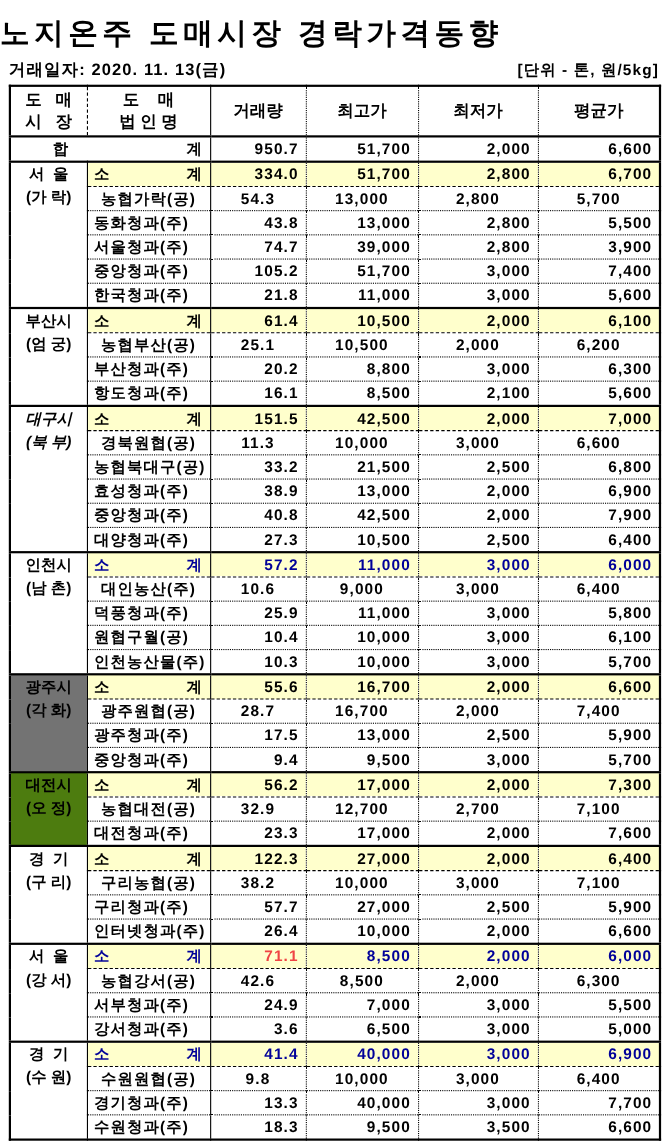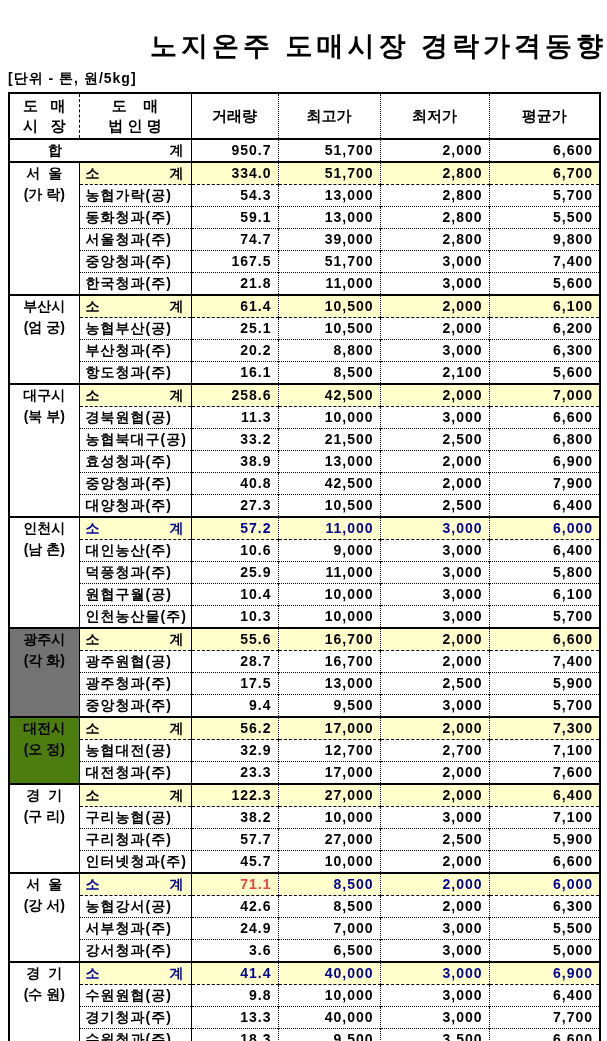--- a/index.html
+++ b/index.html
@@ -2,22 +2,22 @@
 <html><head>
 <meta charset="utf-8">
 <style>
   html,body{margin:0;padding:0;}
   body{
     width:607px;height:1041px;background:#ffffff;color:#000;
     font-family:"Liberation Sans","DejaVu Sans",sans-serif;
     font-weight:bold;position:relative;overflow:hidden;
   }
   .page-title{
-    text-align:right;font-size:27px;letter-spacing:4px;
-    padding-top:28px;height:40px;
+    text-align:left;font-size:27px;letter-spacing:4px;
+    padding-top:12px;height:40px;
   }
   .meta-row{
     display:flex;justify-content:space-between;align-items:flex-end;
     margin:2px 8px 4px 8px;font-size:15px;letter-spacing:1px;
   }
   .meta-unit{font-size:14px;}
   table.price-table{
     margin:0 8px;width:591px;border-collapse:collapse;table-layout:fixed;
     border:2px solid #000;
   }
@@ -28,36 +28,37 @@
   tr.hdr td{
     height:44px;line-height:20px;text-align:center;font-size:15px;
     border-bottom:2px solid #000;vertical-align:middle;letter-spacing:0;
   }
   td.b-solid-r{border-right:1px solid #000;}
   td.b-dot-r{border-right:1px dotted #000;}
   td.b-dash-r{border-right:1px dashed #000;}
   tr.total td{border-bottom:2px solid #000;}
   tr.subtotal td{background:#FFFFCC;border-top:2px solid #000;border-bottom:1px dashed #000;}
   tr.member td{border-top:1px dotted #000;}
-  tr.member.first td{border-top:0;}
+  tr.member.first td{border-top:0;text-align:center;}
   td.num{text-align:right;}
   td.market-cell{
     text-align:center;vertical-align:top;padding:0 2px;letter-spacing:0;
     border-right:1px solid #000;
   }
   .mline{height:21px;line-height:21px;}
   .split-label{display:flex;justify-content:space-between;}
   .total-label{display:flex;justify-content:space-between;padding-left:32px;}
 </style>
 </head>
 <body>
 
 <div class="page-title">노지온주 도매시장 경락가격동향</div>
 
 <div class="meta-row">
+  <span class="meta-date">거래일자: 2020. 11. 13(금)</span>
   <span class="meta-unit">[단위 - 톤, 원/5kg]</span>
 </div>
 
 <table class="price-table">
   <colgroup>
     <col style="width:70px">
       <col style="width:112px">
       <col style="width:87px">
     <col style="width:102px">
       <col style="width:109px">
@@ -89,35 +90,35 @@
       </tr>
       <tr class="member first">
         <td class="b-solid-r">농협가락(공)</td>
         <td class="num b-dot-r">54.3</td>
         <td class="num b-dot-r">13,000</td>
         <td class="num b-dot-r">2,800</td>
         <td class="num">5,700</td>
       </tr>
       <tr class="member">
         <td class="b-solid-r">동화청과(주)</td>
-        <td class="num b-dot-r">59.1</td>
+        <td class="num b-dot-r">43.8</td>
         <td class="num b-dot-r">13,000</td>
         <td class="num b-dot-r">2,800</td>
         <td class="num">5,500</td>
       </tr>
       <tr class="member">
         <td class="b-solid-r">서울청과(주)</td>
         <td class="num b-dot-r">74.7</td>
         <td class="num b-dot-r">39,000</td>
         <td class="num b-dot-r">2,800</td>
-        <td class="num">9,800</td>
+        <td class="num">3,900</td>
       </tr>
       <tr class="member">
         <td class="b-solid-r">중앙청과(주)</td>
-        <td class="num b-dot-r">167.5</td>
+        <td class="num b-dot-r">105.2</td>
         <td class="num b-dot-r">51,700</td>
         <td class="num b-dot-r">3,000</td>
         <td class="num">7,400</td>
       </tr>
       <tr class="member">
         <td class="b-solid-r">한국청과(주)</td>
         <td class="num b-dot-r">21.8</td>
         <td class="num b-dot-r">11,000</td>
         <td class="num b-dot-r">3,000</td>
         <td class="num">5,600</td>
@@ -145,23 +146,23 @@
         <td class="num">6,300</td>
       </tr>
       <tr class="member">
         <td class="b-solid-r">항도청과(주)</td>
         <td class="num b-dot-r">16.1</td>
         <td class="num b-dot-r">8,500</td>
         <td class="num b-dot-r">2,100</td>
         <td class="num">5,600</td>
       </tr>
       <tr class="subtotal">
-        <td class="market-cell" rowspan="6" style="background: rgb(255, 255, 255);"><div class="mline">대구시</div><div class="mline">(북 부)</div></td>
-        <td class="b-solid-r"><div class="split-label"><span>소</span><span>계</span></div></td>
-        <td class="num b-dot-r">258.6</td>
+        <td class="market-cell" rowspan="6" style="background: rgb(255, 255, 255); font-style: italic;"><div class="mline">대구시</div><div class="mline">(북 부)</div></td>
+        <td class="b-solid-r"><div class="split-label"><span>소</span><span>계</span></div></td>
+        <td class="num b-dot-r">151.5</td>
         <td class="num b-dot-r">42,500</td>
         <td class="num b-dot-r">2,000</td>
         <td class="num">7,000</td>
       </tr>
       <tr class="member first">
         <td class="b-solid-r">경북원협(공)</td>
         <td class="num b-dot-r">11.3</td>
         <td class="num b-dot-r">10,000</td>
         <td class="num b-dot-r">3,000</td>
         <td class="num">6,600</td>
@@ -298,21 +299,21 @@
       </tr>
       <tr class="member">
         <td class="b-solid-r">구리청과(주)</td>
         <td class="num b-dot-r">57.7</td>
         <td class="num b-dot-r">27,000</td>
         <td class="num b-dot-r">2,500</td>
         <td class="num">5,900</td>
       </tr>
       <tr class="member">
         <td class="b-solid-r">인터넷청과(주)</td>
-        <td class="num b-dot-r">45.7</td>
+        <td class="num b-dot-r">26.4</td>
         <td class="num b-dot-r">10,000</td>
         <td class="num b-dot-r">2,000</td>
         <td class="num">6,600</td>
       </tr>
       <tr class="subtotal">
         <td class="market-cell" rowspan="4" style="background: rgb(255, 255, 255);"><div class="mline">서  울</div><div class="mline">(강 서)</div></td>
         <td class="b-solid-r" style="color: rgb(0, 0, 153);"><div class="split-label"><span>소</span><span>계</span></div></td>
         <td class="num b-dot-r" style="color: #ef4444;">71.1</td>
         <td class="num b-dot-r" style="color: rgb(0, 0, 153);">8,500</td>
         <td class="num b-dot-r" style="color: rgb(0, 0, 153);">2,000</td>

